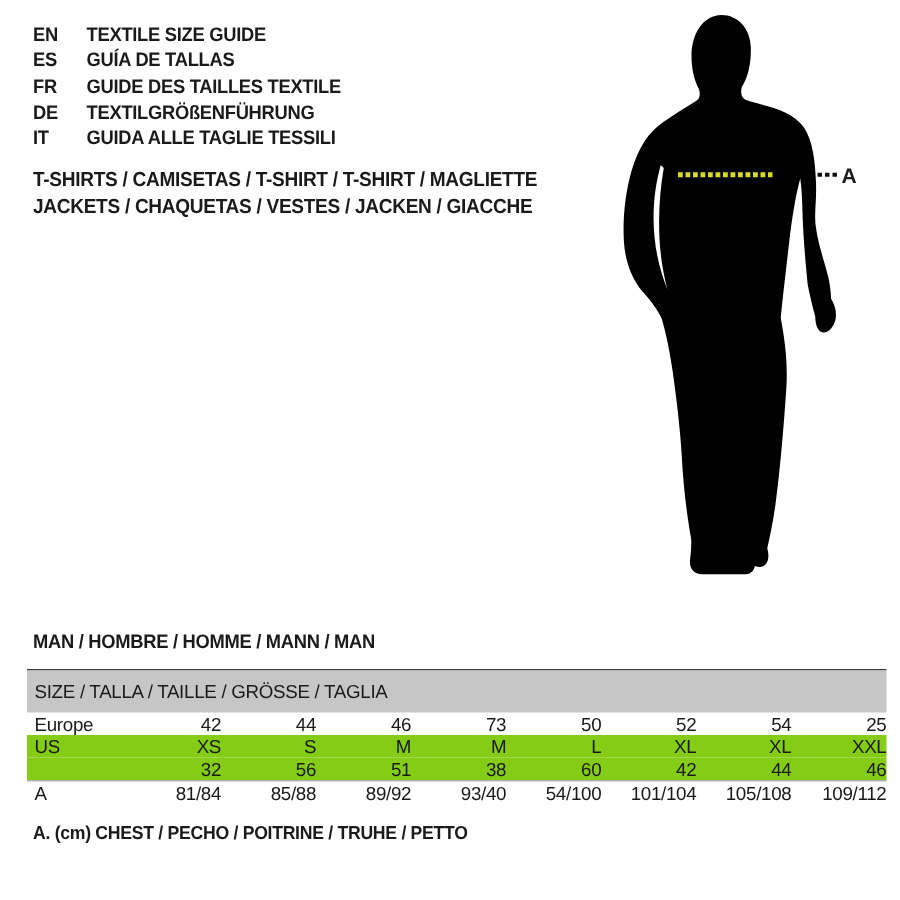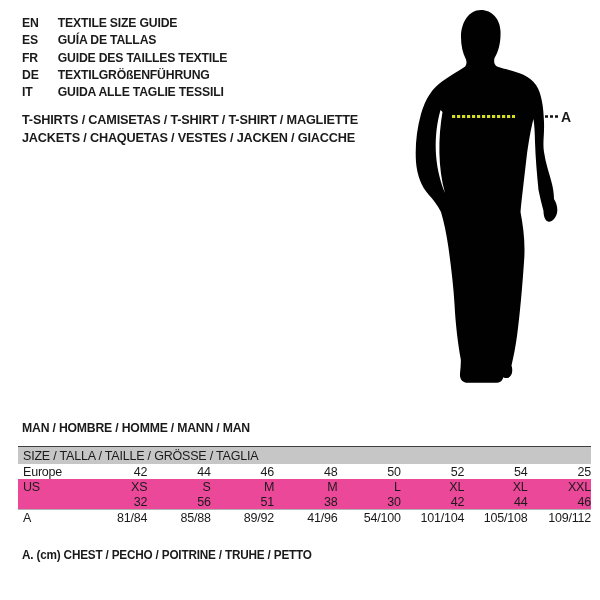--- a/index.html
+++ b/index.html
@@ -21,23 +21,23 @@
 
   
   .figure-svg{position:absolute;left:395px;top:0;width:205px;height:400px}
   .measure-a{position:absolute;left:561px;top:109px;font-weight:700;font-size:14px}
 
   
   .section-title{position:absolute;left:22px;top:420px;font-weight:700;font-size:13px;letter-spacing:-0.2px}
 
   
   .size-table{position:absolute;left:18px;top:446px;width:573px;border-top:1.5px solid #3f3f3f}
-  .t-header{height:17px;background:#c6c6c6;display:flex;align-items:center;padding-left:5px;font-size:12.5px;letter-spacing:-0.2px}
+  .t-header{height:28px;background:#c6c6c6;display:flex;align-items:center;padding-left:5px;font-size:12.5px;letter-spacing:-0.2px}
   .t-row{display:grid;grid-template-columns:66px repeat(8,1fr);height:15px;align-items:center;font-size:12.5px;letter-spacing:-0.2px}
-  .t-row.stripe{background:#ec4899}
+  .t-row.stripe{background:#84cc16}
   .t-row.last{border-top:1px solid #b0b0b0}
   .t-label{padding-left:5px;text-align:left}
   .t-cell{text-align:right}
 
   
   .footnote{position:absolute;left:22px;top:548px;font-weight:700;font-size:12.5px;letter-spacing:-0.2px}
 </style>
 </head>
 <body>
 
@@ -120,21 +120,21 @@
 <div class="section-title cond">MAN / HOMBRE / HOMME / MANN / MAN</div>
 
 <div class="size-table">
   <div class="t-header">SIZE / TALLA / TAILLE / GRÖSSE / TAGLIA</div>
 
   <div class="t-row">
     <span class="t-label">Europe</span>
     <span class="t-cell">42</span>
     <span class="t-cell">44</span>
     <span class="t-cell">46</span>
-    <span class="t-cell">48</span>
+    <span class="t-cell">73</span>
     <span class="t-cell">50</span>
     <span class="t-cell">52</span>
     <span class="t-cell">54</span>
     <span class="t-cell">25</span>
   </div>
 
   <div class="t-row stripe">
     <span class="t-label">US</span>
     <span class="t-cell">XS</span>
     <span class="t-cell">S</span>
@@ -145,32 +145,32 @@
     <span class="t-cell">XL</span>
     <span class="t-cell">XXL</span>
   </div>
 
   <div class="t-row stripe">
     <span class="t-label"></span>
     <span class="t-cell">32</span>
     <span class="t-cell">56</span>
     <span class="t-cell">51</span>
     <span class="t-cell">38</span>
-    <span class="t-cell">30</span>
+    <span class="t-cell">60</span>
     <span class="t-cell">42</span>
     <span class="t-cell">44</span>
     <span class="t-cell">46</span>
   </div>
 
   <div class="t-row last">
     <span class="t-label">A</span>
     <span class="t-cell">81/84</span>
     <span class="t-cell">85/88</span>
     <span class="t-cell">89/92</span>
-    <span class="t-cell">41/96</span>
+    <span class="t-cell">93/40</span>
     <span class="t-cell">54/100</span>
     <span class="t-cell">101/104</span>
     <span class="t-cell">105/108</span>
     <span class="t-cell">109/112</span>
   </div>
 </div>
 
 <div class="footnote cond">A. (cm) CHEST / PECHO / POITRINE / TRUHE / PETTO</div>
 
 </body></html>

